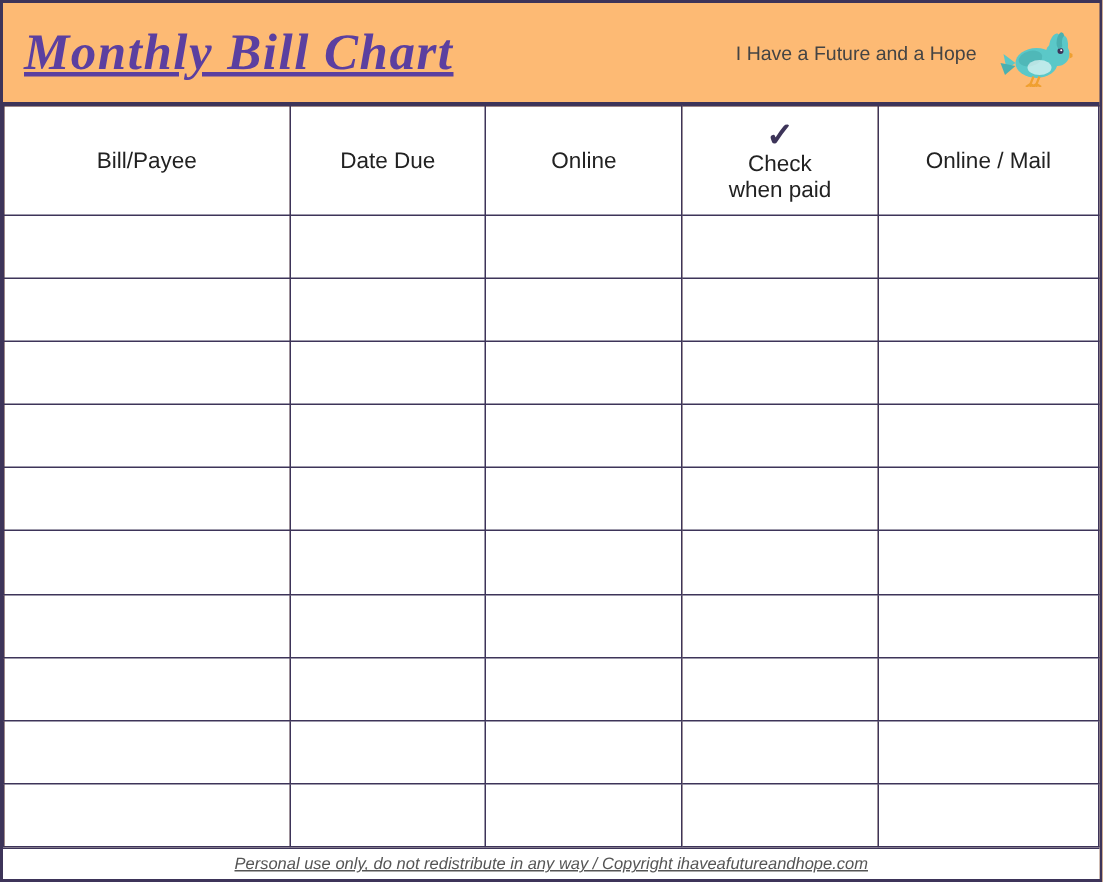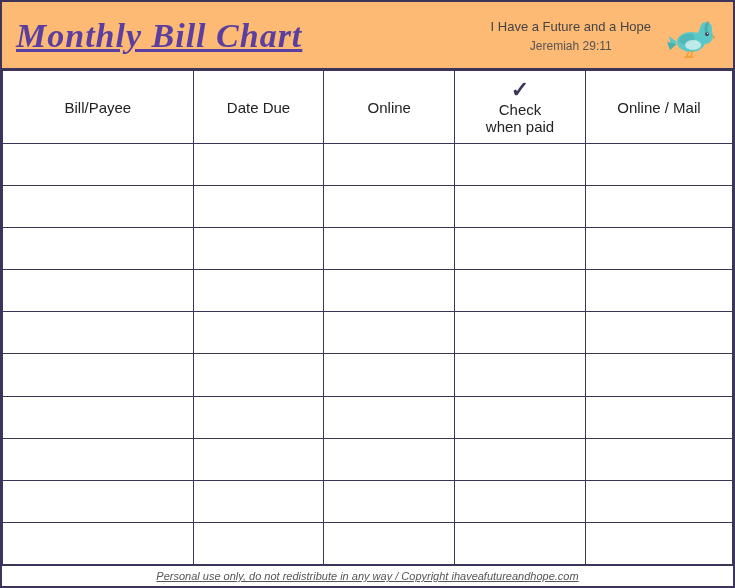--- a/index.html
+++ b/index.html
@@ -131,21 +131,20 @@
   </style>
 </head>
 <body>
 
 <div class="page">
   <div class="header">
     <div class="title">Monthly Bill Chart</div>
     <div class="header-right">
       <div class="header-text">
         <div>I Have a Future and a Hope</div>
-        <div class="verse">Jeremiah 29:11</div>
       </div>
       <div class="bird-icon">
         
         <svg width="52" height="44" viewBox="0 0 52 44" xmlns="http://www.w3.org/2000/svg">
 
           <ellipse cx="28" cy="28" rx="14" ry="10" fill="#5bc8c8"></ellipse>
 
           <circle cx="42" cy="22" r="8" fill="#5bc8c8"></circle>
 
           <circle cx="44" cy="20" r="2" fill="#3d3459"></circle>

